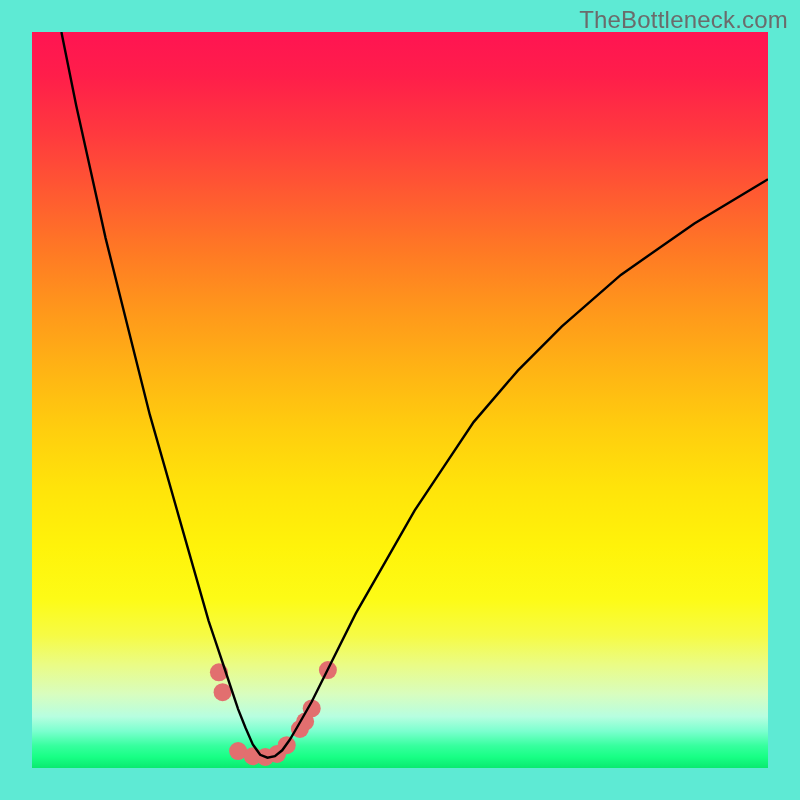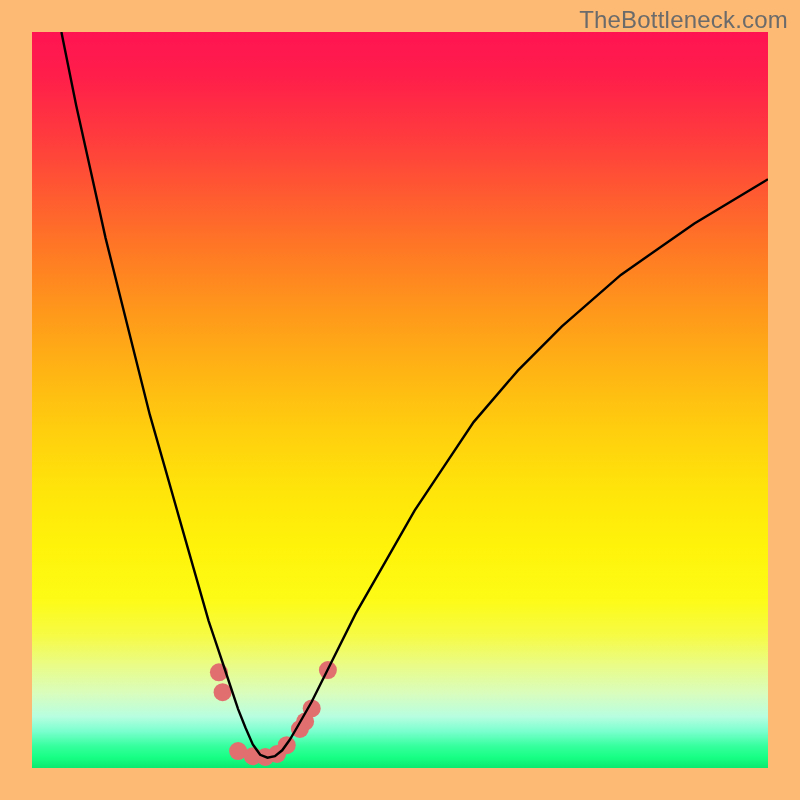--- a/index.html
+++ b/index.html
@@ -10,21 +10,21 @@
     background: #000;
     overflow: hidden;
     font-family: Arial, Helvetica, sans-serif;
   }
   .frame {
     position: absolute;
     left: 0;
     top: 0;
     width: 800px;
     height: 800px;
-    background: #fdba74;
+    background: #5eead4;
   }
   .plot-area {
     position: absolute;
     left: 32px;
     top: 32px;
     width: 736px;
     height: 736px;
     overflow: hidden;
   }
   .gradient {

